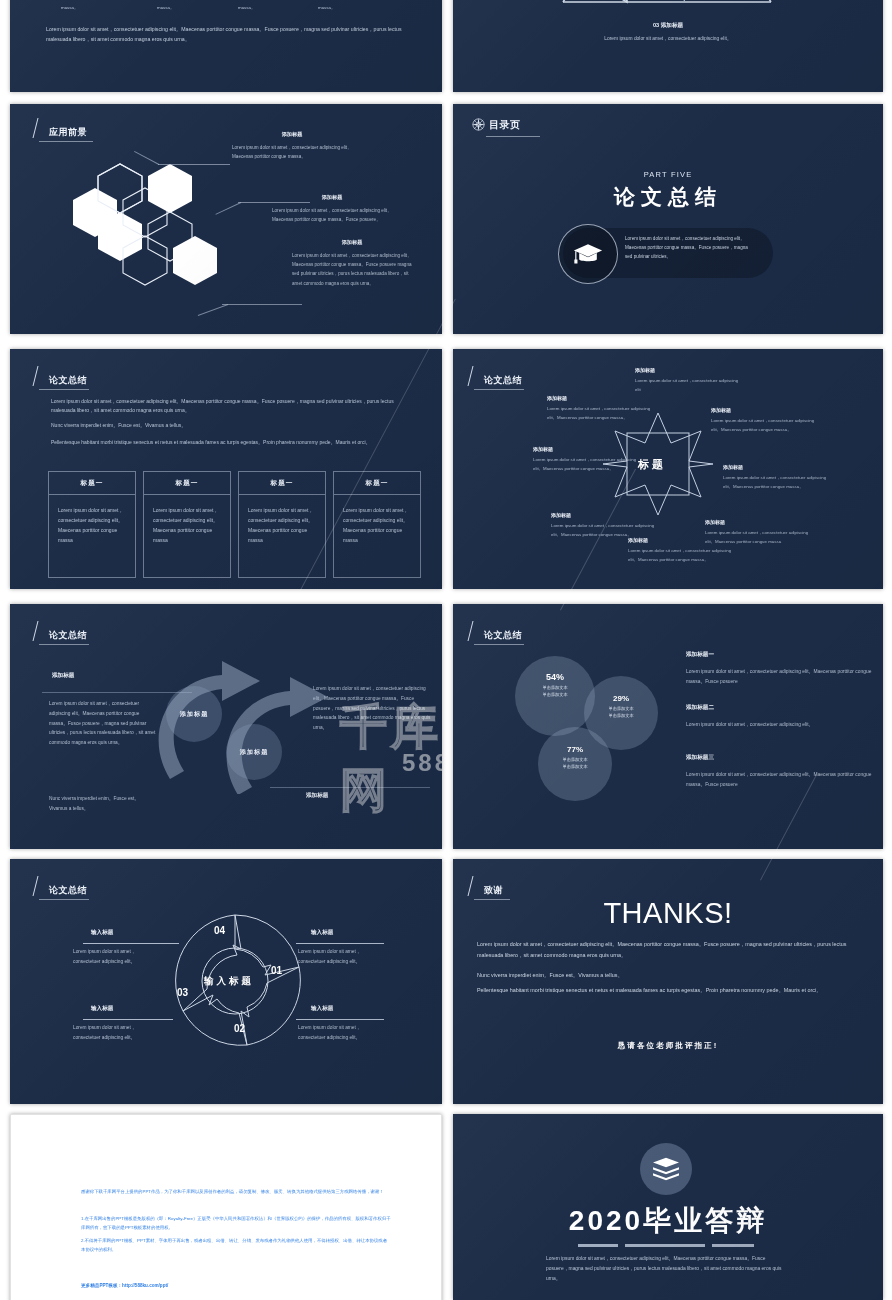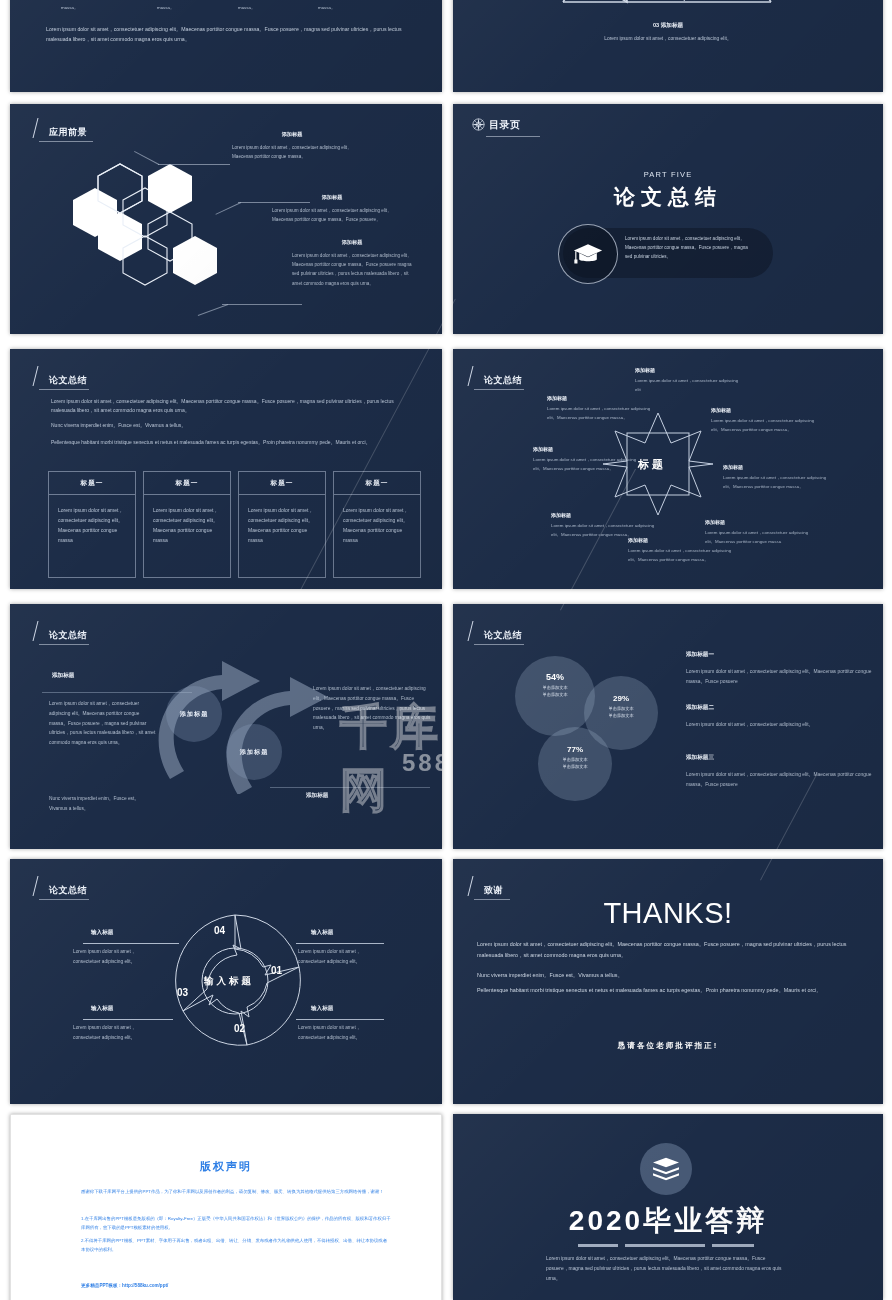--- a/index.html
+++ b/index.html
@@ -395,21 +395,20 @@
     <div class="thanks" style="top:38px;">THANKS!</div>
 
     <div class="th-p" style="left:24px;top:80px;width:390px;">Lorem ipsum dolor sit amet，consectetuer adipiscing elit。Maecenas porttitor congue massa。Fusce posuere，magna sed pulvinar ultricies，purus lectus malesuada libero，sit amet commodo magna eros quis urna。</div>
     <div class="th-p" style="left:24px;top:111px;width:390px;">Nunc viverra imperdiet enim。Fusce est。Vivamus a tellus。</div>
     <div class="th-p" style="left:24px;top:126px;width:390px;">Pellentesque habitant morbi tristique senectus et netus et malesuada fames ac turpis egestas。Proin pharetra nonummy pede。Mauris et orci。</div>
 
     <div class="th-note" style="top:182px;">恳请各位老师批评指正!</div>
   </div>
 
   <div class="slide light" style="left:10px;top:1114px;width:432px;height:200px;border:1px solid #e2e2e2;box-sizing:border-box;">
-    <div class="cw-ttl" style="top:44px;">版权声明</div>
     <div class="cw-p" style="left:70px;top:73px;width:310px;">感谢你下载千库网平台上提供的PPT作品，为了你和千库网以及原创作者的利益，请勿复制、修改、贩卖、转换为其他格式提供给第三方或网络传播，谢谢！</div>
     <div class="cw-p" style="left:70px;top:100px;width:310px;">1.在千库网出售的PPT模板是免版权的（即：Royalty-Free）正版受《中华人民共和国著作权法》和《世界版权公约》的保护，作品的所有权、版权和著作权归千库网所有，您下载的是PPT模板素材的使用权。</div>
     <div class="cw-p" style="left:70px;top:122px;width:310px;">2.不得将千库网的PPT模板、PPT素材、字体用于再出售，或者出租、出借、转让、分销、发布或者作为礼物供他人使用，不得转授权、出借、转让本协议或者本协议中的权利。</div>
     <div class="cw-link" style="left:70px;top:168px;">更多精品PPT模板：http://588ku.com/ppt/</div>
   </div>
 
   <div class="slide" style="left:453px;top:1114px;width:430px;height:186px;">
     <div class="cov-circ" style="left:187px;top:29px;width:52px;height:52px;">
       <svg width="30" height="26" viewBox="0 0 34 30">
         <path d="M17 2 L32 7.5 L17 13 L2 7.5 Z" fill="#fff"></path>

